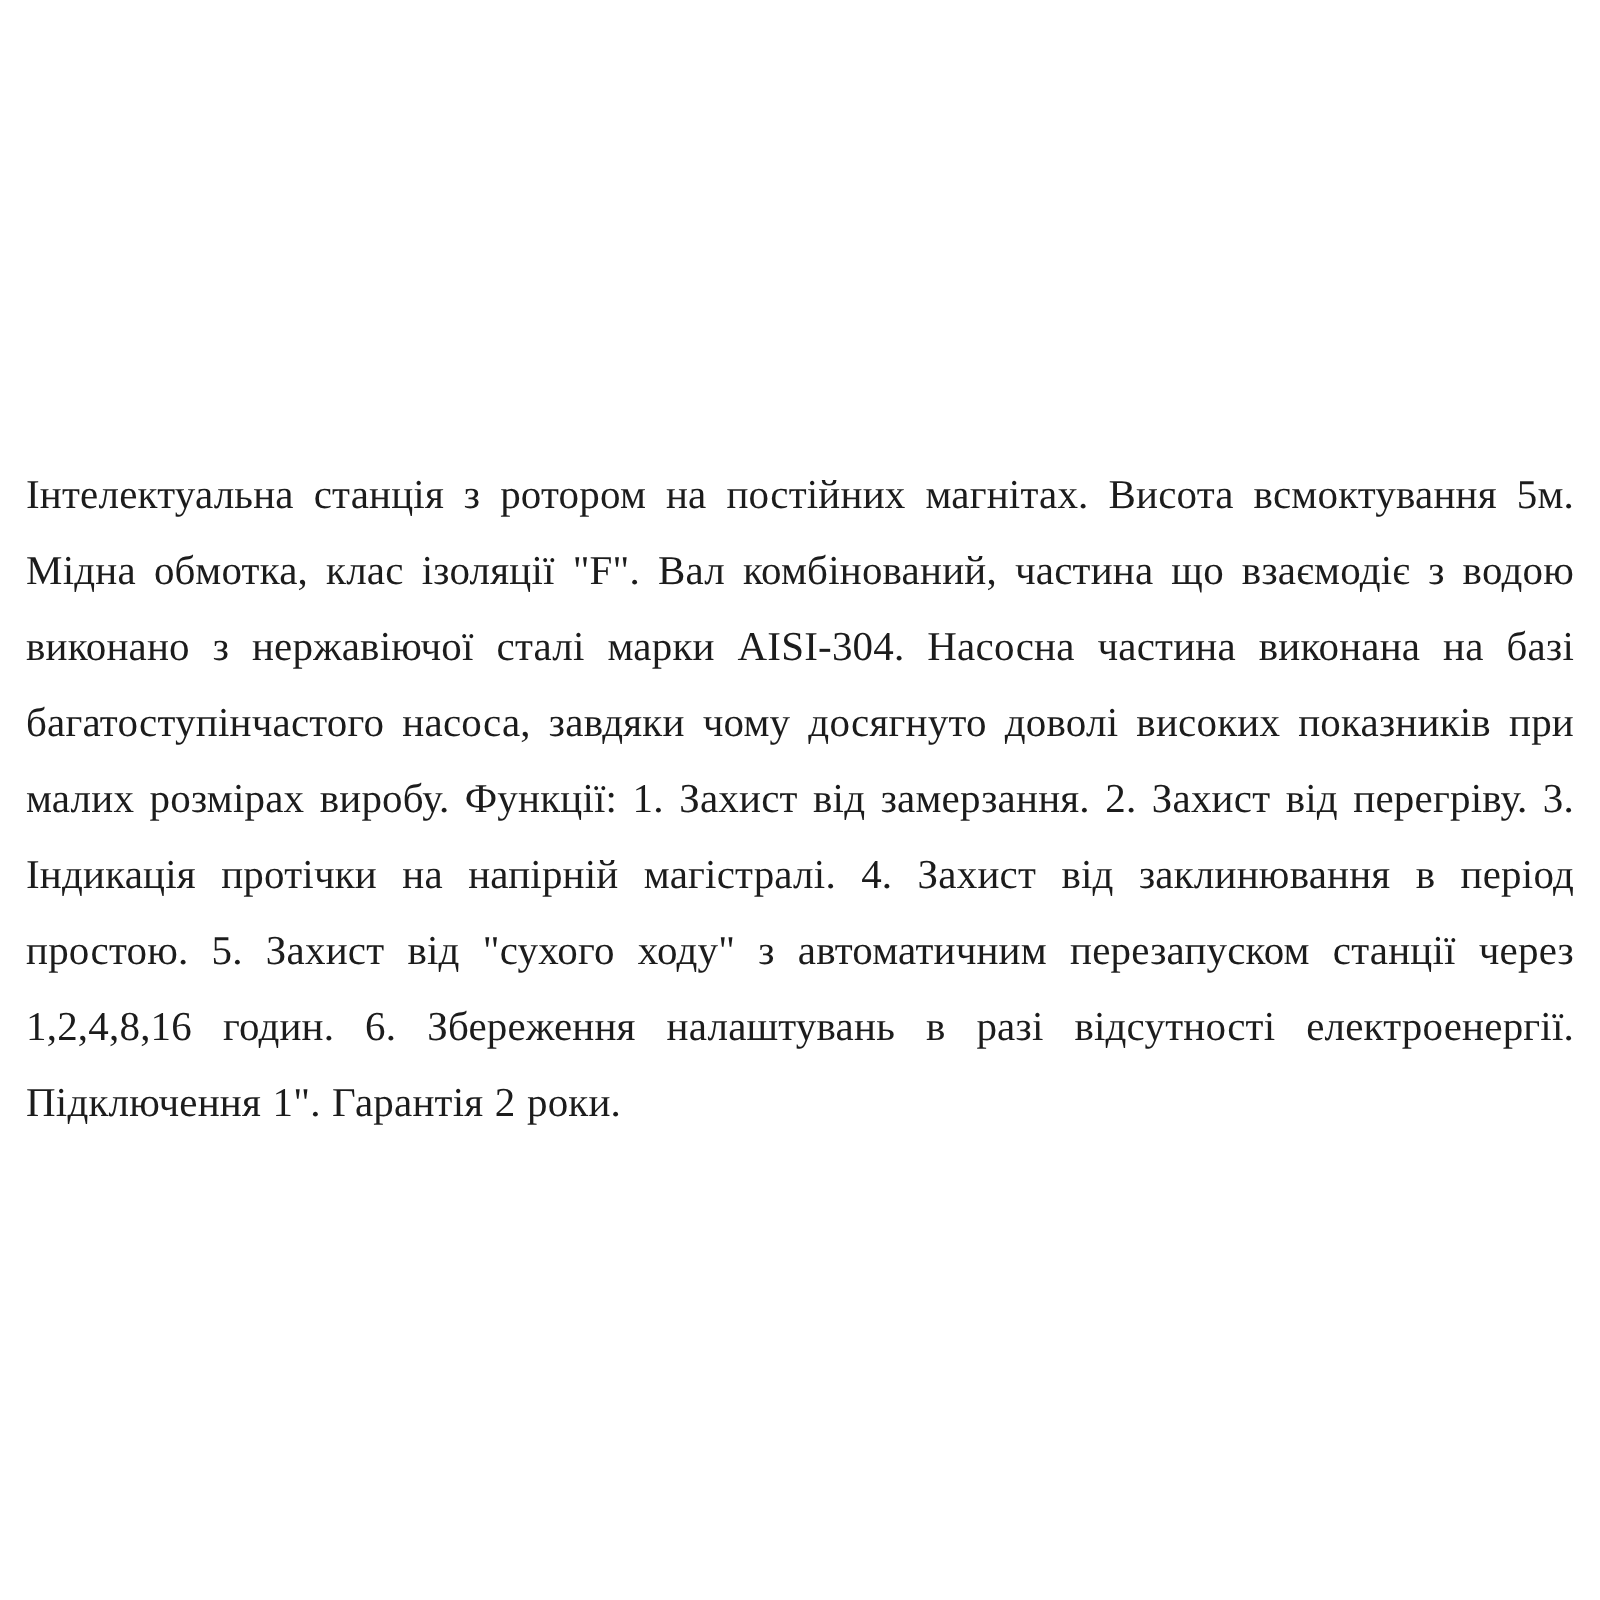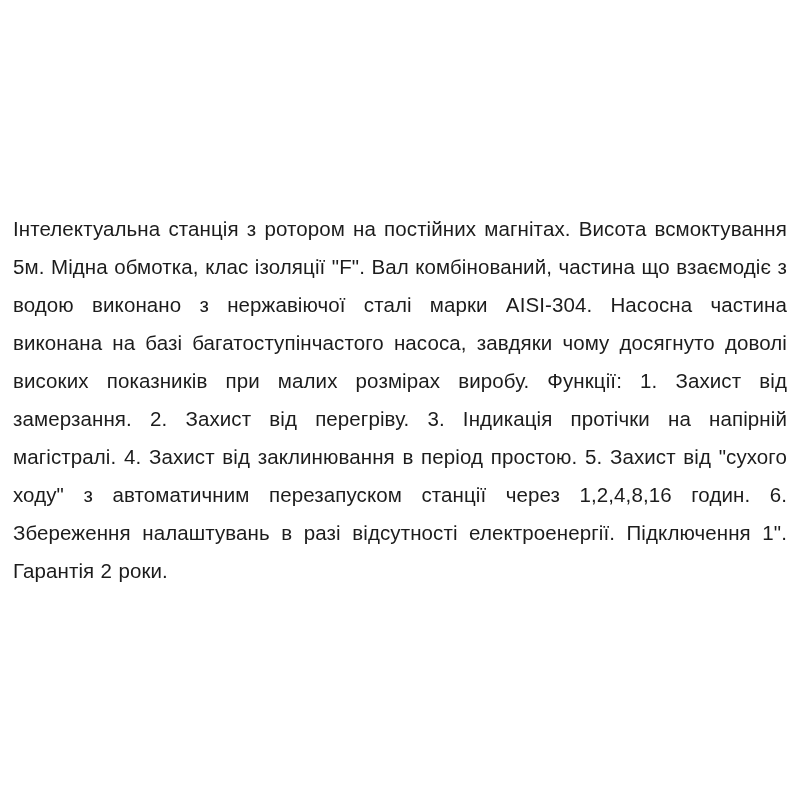--- a/index.html
+++ b/index.html
@@ -21,21 +21,21 @@
     display: flex;
     align-items: center;
     justify-content: center;
   }
   .description-block {
     width: 790px;
     padding: 0 8px;
     box-sizing: border-box;
   }
   .description-text {
-    font-family: Liberation Sans, sans-serif;
+    font-family: Liberation Serif, serif;
     font-size: 20.5px;
     line-height: 38px;
     color: #1c1c1c;
     text-align: justify;
     text-justify: inter-word;
     letter-spacing: 0.1px;
     margin: 0;
     hyphens: manual;
     word-spacing: 0.5px;
   }

